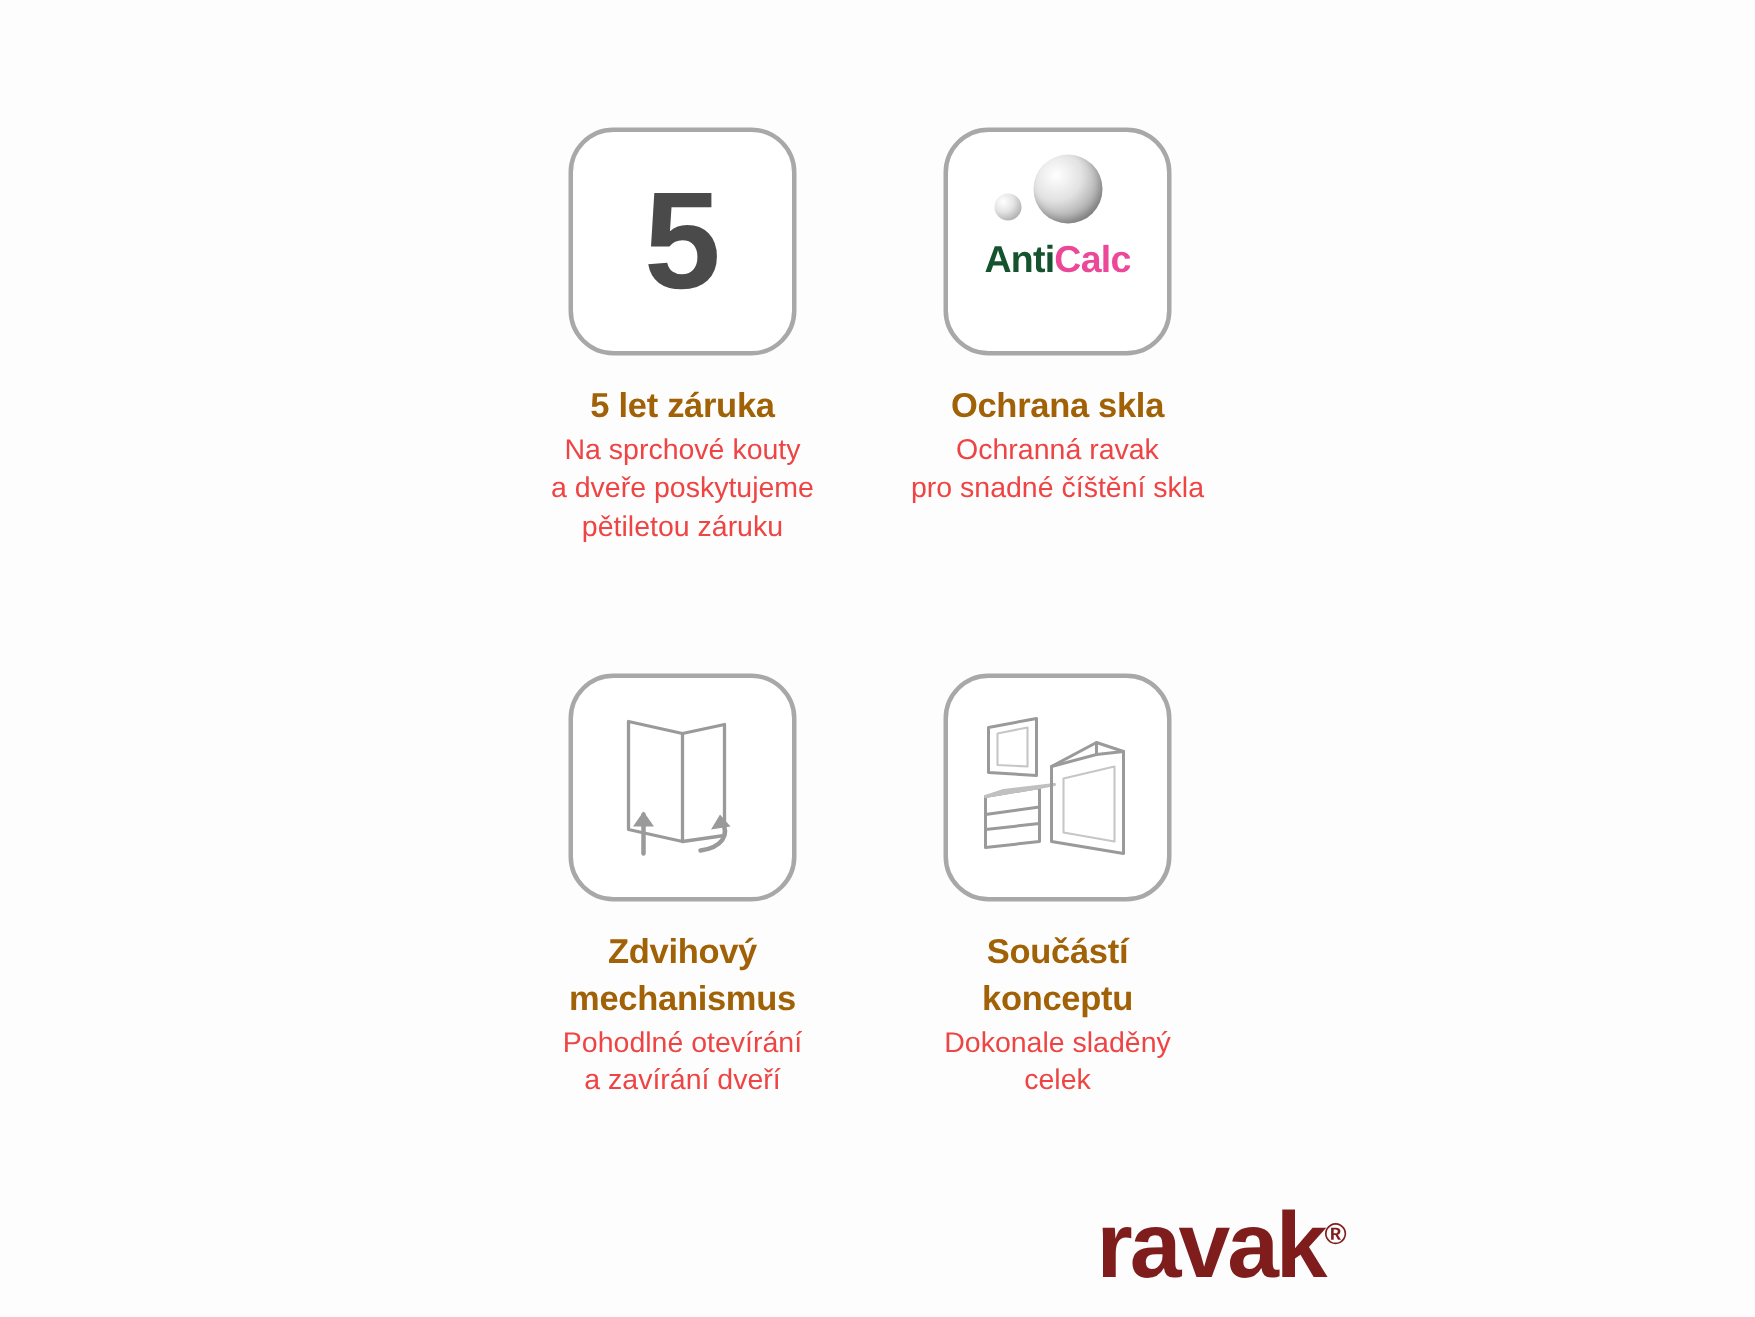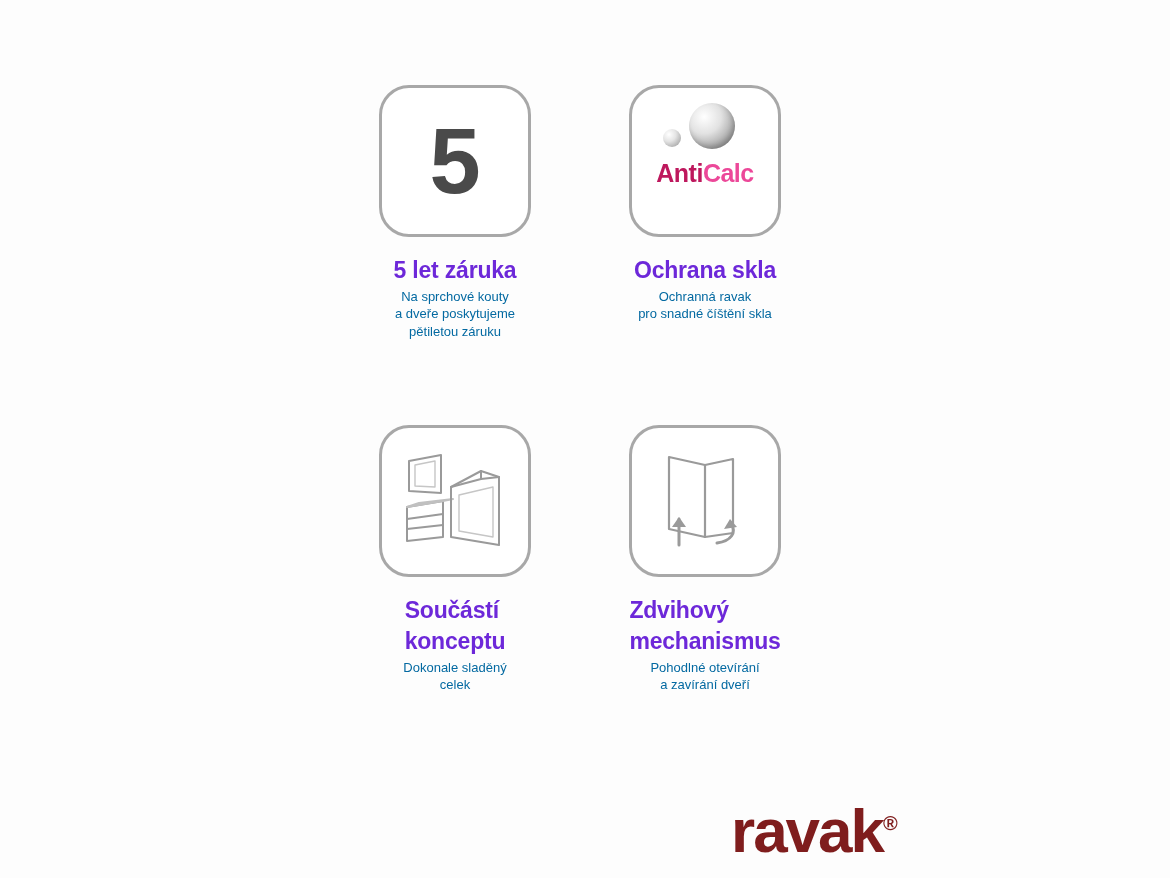--- a/index.html
+++ b/index.html
@@ -53,29 +53,30 @@
     display: flex;
     align-items: center;
     justify-content: center;
     background: #ffffff;
   }
 
   .feature-title {
     margin-top: 18px;
     font-size: 23px;
     font-weight: bold;
-    color: #6d28d9;
+    color: #a16207;
+    text-align: center;
     line-height: 1.35;
     letter-spacing: -0.2px;
   }
 
   .feature-desc {
     margin-top: 2px;
-    font-size: 13px;
-    color: #0369a1;
+    font-size: 19px;
+    color: #ef4444;
     text-align: center;
     line-height: 1.33;
     white-space: pre-line;
   }
 
   .row-2 {
     margin-top: 85px;
   }
 
   
@@ -115,21 +116,21 @@
   .anticalc .wordmark {
     position: absolute;
     left: 0;
     top: 68px;
     width: 140px;
     text-align: center;
     font-size: 25px;
     font-weight: bold;
     letter-spacing: -0.5px;
   }
-  .anticalc .wm-anti { color: #be185d; }
+  .anticalc .wm-anti { color: #14532d; }
   .anticalc .wm-calc { color: #ec4899; }
 
   
   .line-icon {
     width: 120px;
     height: 120px;
   }
 
   
   .logo {
@@ -182,20 +183,42 @@
 pro snadné číštění skla</div>
       </div>
 
     </div>
 
     <div class="feature-row row-2">
 
       <div class="feature">
         <div class="icon-box">
           <svg class="line-icon" viewBox="0 0 120 120">
+            <g fill="none" stroke="#9a9a9a" stroke-width="2.2" stroke-linejoin="round" stroke-linecap="round">
+
+              <path d="M24 16 L60 24 L60 96 L24 88 Z"></path>
+
+              <path d="M60 24 L88 18 L88 92 L60 96"></path>
+
+              <path d="M34 104 L34 78" stroke-width="3"></path>
+              <path d="M27 86 L34 76 L41 86 Z" fill="#9a9a9a" stroke="none"></path>
+              <path d="M72 102 C 86 100 92 92 86 82" stroke-width="3"></path>
+              <path d="M92 86 L85 78 L79 88 Z" fill="#9a9a9a" stroke="none"></path>
+            </g>
+          </svg>
+        </div>
+        <div class="feature-title" style="white-space: pre-line;">Zdvihový
+mechanismus</div>
+        <div class="feature-desc">Pohodlné otevírání
+a zavírání dveří</div>
+      </div>
+
+      <div class="feature">
+        <div class="icon-box">
+          <svg class="line-icon" viewBox="0 0 120 120">
             <g fill="none" stroke="#9a9a9a" stroke-width="2" stroke-linejoin="round" stroke-linecap="round">
 
               <path d="M14 20 L46 14 L46 52 L14 50 Z"></path>
               <path d="M20 24 L40 20 L40 46 L20 45 Z" stroke="#c6c6c6" stroke-width="1.4"></path>
 
               <path d="M12 66 L48 60 L48 96 L12 100 Z"></path>
               <path d="M12 78 L48 73"></path>
               <path d="M12 88 L48 84"></path>
 
               <path d="M12 66 L24 62 L58 58 L48 60 Z" stroke="#c0c0c0"></path>
@@ -206,42 +229,20 @@
               <path d="M64 54 L64 90 L98 96 L98 46 Z" stroke="#c6c6c6" stroke-width="1.4"></path>
             </g>
           </svg>
         </div>
         <div class="feature-title" style="white-space: pre-line;">Součástí
 konceptu</div>
         <div class="feature-desc">Dokonale sladěný
 celek</div>
       </div>
 
-      <div class="feature">
-        <div class="icon-box">
-          <svg class="line-icon" viewBox="0 0 120 120">
-            <g fill="none" stroke="#9a9a9a" stroke-width="2.2" stroke-linejoin="round" stroke-linecap="round">
-
-              <path d="M24 16 L60 24 L60 96 L24 88 Z"></path>
-
-              <path d="M60 24 L88 18 L88 92 L60 96"></path>
-
-              <path d="M34 104 L34 78" stroke-width="3"></path>
-              <path d="M27 86 L34 76 L41 86 Z" fill="#9a9a9a" stroke="none"></path>
-              <path d="M72 102 C 86 100 92 92 86 82" stroke-width="3"></path>
-              <path d="M92 86 L85 78 L79 88 Z" fill="#9a9a9a" stroke="none"></path>
-            </g>
-          </svg>
-        </div>
-        <div class="feature-title" style="white-space: pre-line;">Zdvihový
-mechanismus</div>
-        <div class="feature-desc">Pohodlné otevírání
-a zavírání dveří</div>
-      </div>
-
     </div>
 
   </div>
 
   <div class="logo">
     <span>ravak</span><span class="reg">®</span>
   </div>
 
 </div>
 

